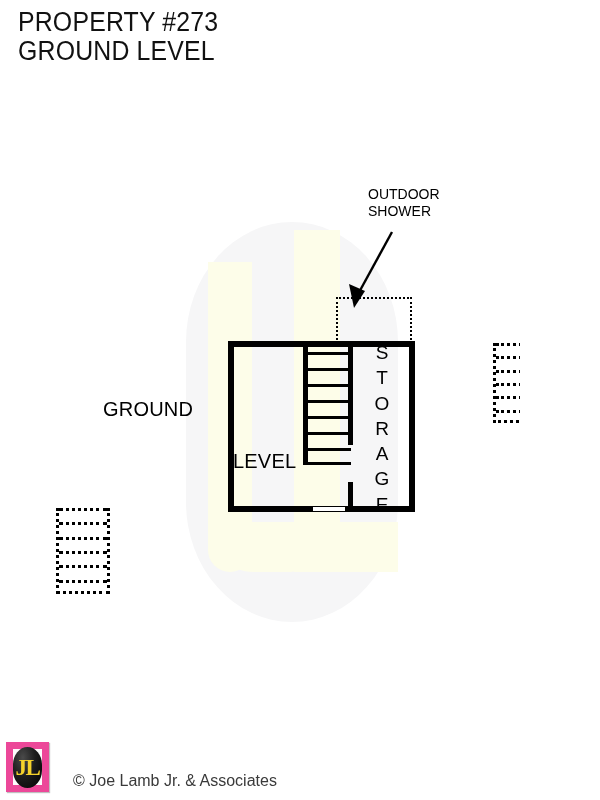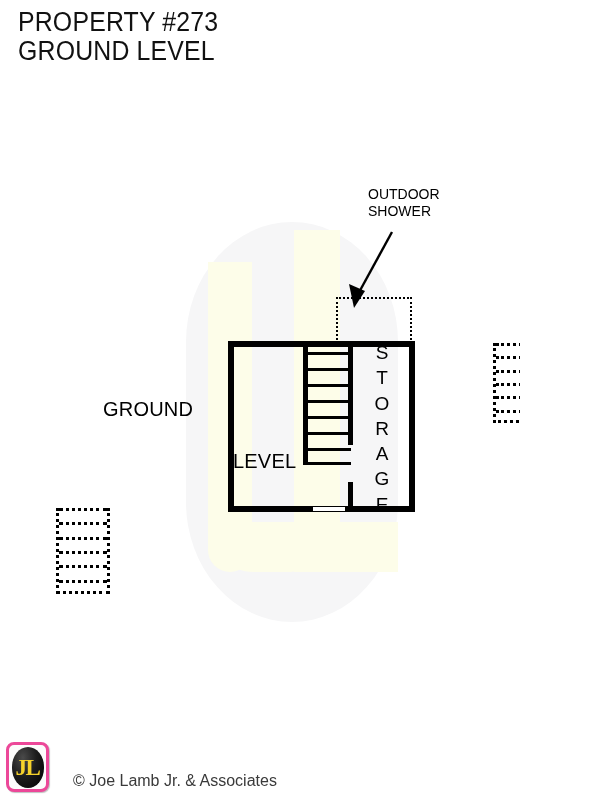--- a/index.html
+++ b/index.html
@@ -201,22 +201,22 @@
     position: absolute;
     left: 6px;
     top: 742px;
     display: flex;
     align-items: flex-end;
   }
   .logo-box {
     width: 43px;
     height: 50px;
     background: #fcfcfc;
-    border: 3px solid #ec4899;
-    border-radius: 8px;
+    border: 7px solid #ec4899;
+    border-radius: 0;
     box-sizing: border-box;
     display: flex;
     align-items: center;
     justify-content: center;
     box-shadow: 1px 1px 1px rgba(0,0,0,0.25);
   }
   .logo-oval {
     width: 32px;
     height: 41px;
     border-radius: 16px / 20px;

